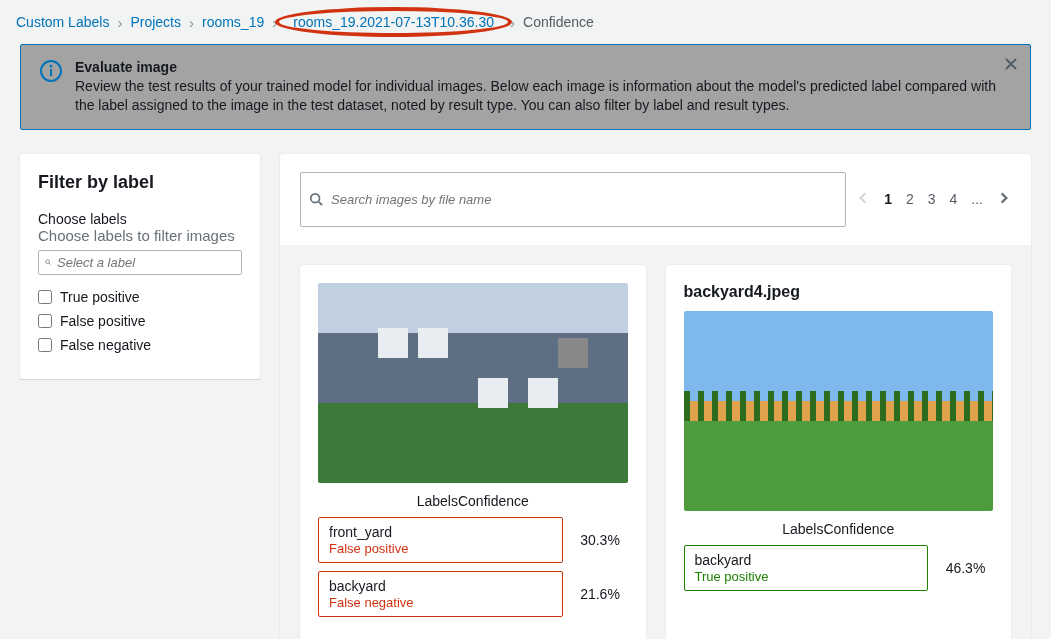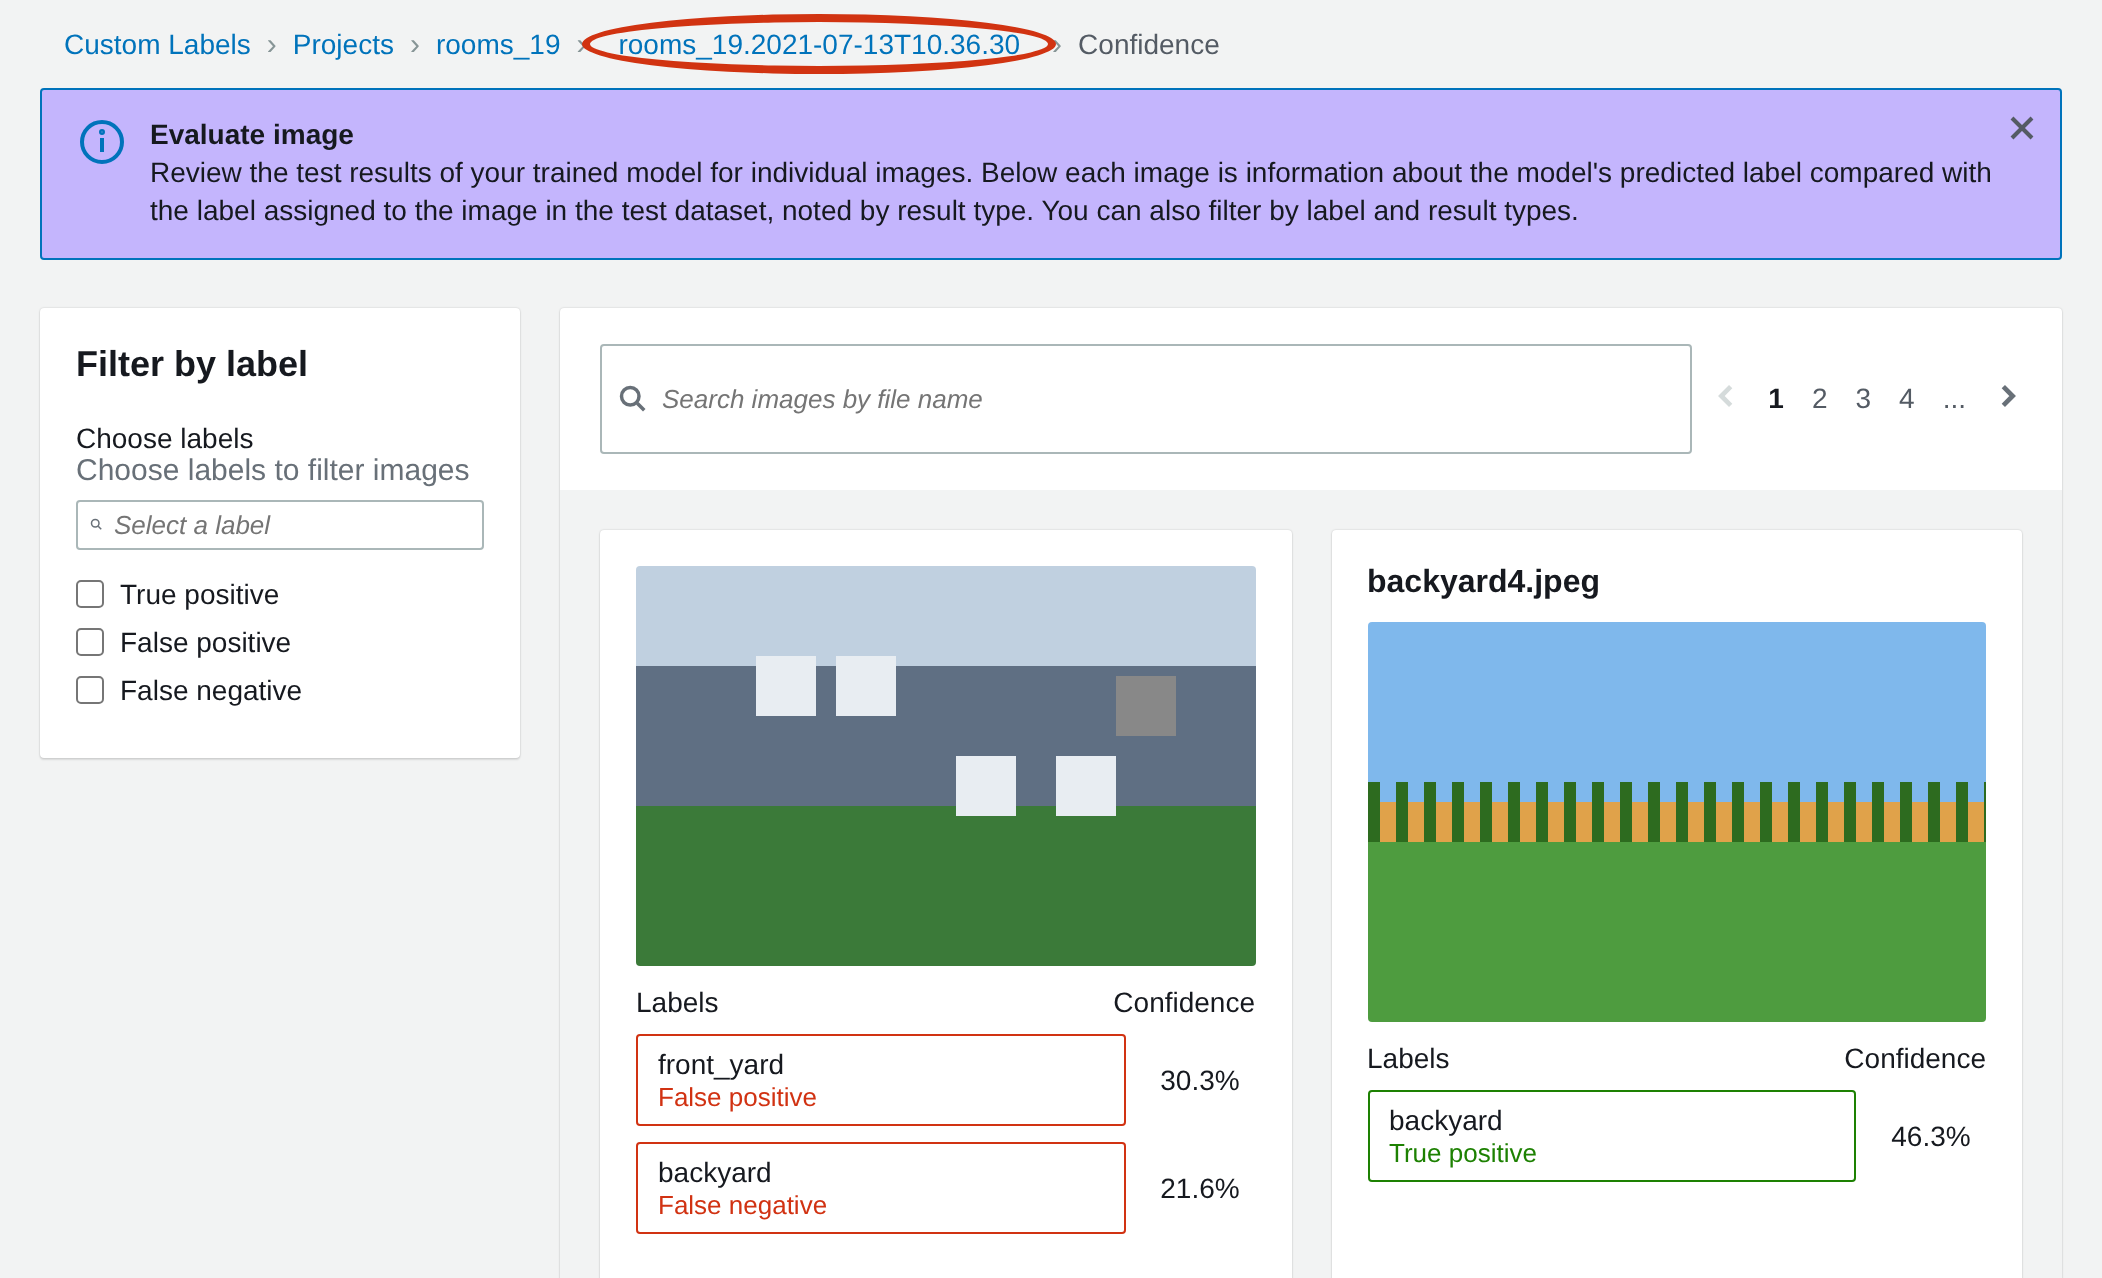--- a/index.html
+++ b/index.html
@@ -1,29 +1,29 @@
 <!DOCTYPE html>
 <html><head>
 <meta charset="utf-8">
 <style>
   * { box-sizing: border-box; margin: 0; padding: 0; font-family: -apple-system, BlinkMacSystemFont, "Segoe UI", Arial, sans-serif; }
   body { background: #f2f3f3; font-size: 14px; color: #16191f; }
 
-  .breadcrumb { display: flex; align-items: center; padding: 12px 32px; font-size: 14px; gap: 4px; }
+  .breadcrumb { display: flex; align-items: center; padding: 12px 16px; font-size: 14px; gap: 4px; }
   .breadcrumb .sep { color: #879596; margin: 0 4px; font-size: 15px;}
   .crumb-link { color: #0073bb; cursor: pointer; }
   .crumb-current { color: #545b64; }
   .crumb-circled { position: relative; padding: 2px 8px; }
   .crumb-circled::after {
     content: ""; position: absolute; left: -10px; right: -10px; top: -5px; bottom: -5px;
     border: 4px solid #d13311; border-radius: 50%; pointer-events: none;
   }
 
   .info-banner {
-    margin: 0 20px; background: #c4b5fd; border: 1px solid #0073bb; border-radius: 2px;
+    margin: 0 20px; background: #a3a3a3; border: 1px solid #0073bb; border-radius: 2px;
     display: flex; align-items: flex-start; padding: 14px 18px; position: relative;
   }
   .info-banner .icon-wrap { flex: 0 0 26px; margin-right: 10px; }
   .info-banner .icon-wrap svg { width: 24px; height: 24px; }
   .info-banner .body { flex: 1; }
   .info-banner .title { font-weight: 700; }
   .info-banner .desc { color: #16191f; margin-top: 2px; line-height: 1.35; }
   .info-banner .close { position: absolute; right: 12px; top: 12px; cursor: pointer; color: #545b64; }
 
   .main-row { display: flex; align-items: flex-start; margin: 24px 20px; gap: 20px; }
@@ -54,21 +54,21 @@
 
   .cards-area { background: #f2f3f3; margin: 18px -20px -8px -20px; padding: 20px; display: flex; gap: 20px; }
   .img-card { flex: 1; background: #fff; border-radius: 2px; box-shadow: 0 1px 1px rgba(0,0,0,0.1), 0 0 1px rgba(0,0,0,0.2); padding: 18px; }
   .img-card .filename { font-weight: 700; font-size: 16px; margin-bottom: 10px; }
   .thumb { height: 200px; border-radius: 2px; margin-bottom: 10px; position: relative; overflow: hidden; }
   .thumb-house { background: linear-gradient(#c0d0e0 0 25%, #5f6f83 25% 60%, #3b7a39 60% 100%); }
   .thumb-house::before { content:""; position:absolute; top:45px; left:60px; width:30px; height:30px; background:#e8edf2; box-shadow: 40px 0 #e8edf2, 100px 50px #e8edf2, 150px 50px #e8edf2, 180px 10px #888; }
   .thumb-yard { background: linear-gradient(#7fb8ec 0 45%, #e0a24a 45% 55%, #4e9c3f 55% 100%); }
   .thumb-yard::before { content:""; position:absolute; top:80px; left:0; right:0; height:30px;
      background: repeating-linear-gradient(90deg,#2d6b1f 0 6px, transparent 6px 14px); }
-  .labels-head { display: flex; justify-content: space-between; font-size: 14px; color: #16191f; margin-bottom: 8px; }
+  .labels-head { display: flex; justify-content: center; font-size: 14px; color: #16191f; margin-bottom: 8px; }
   .label-row { display: flex; align-items: center; gap: 10px; margin-bottom: 8px; }
   .label-box { flex: 1; border: 1px solid; border-radius: 2px; padding: 6px 10px; font-size: 14px; }
   .label-box.red { border-color: #d13212; }
   .label-box.green { border-color: #1d8102; }
   .label-box .name { color: #16191f; }
   .label-box .result { font-size: 13px; margin-top: 1px; }
   .result.red { color: #d13212; }
   .result.green { color: #1d8102; }
   .conf-val { width: 55px; text-align: center; color: #16191f; }
 </style>

